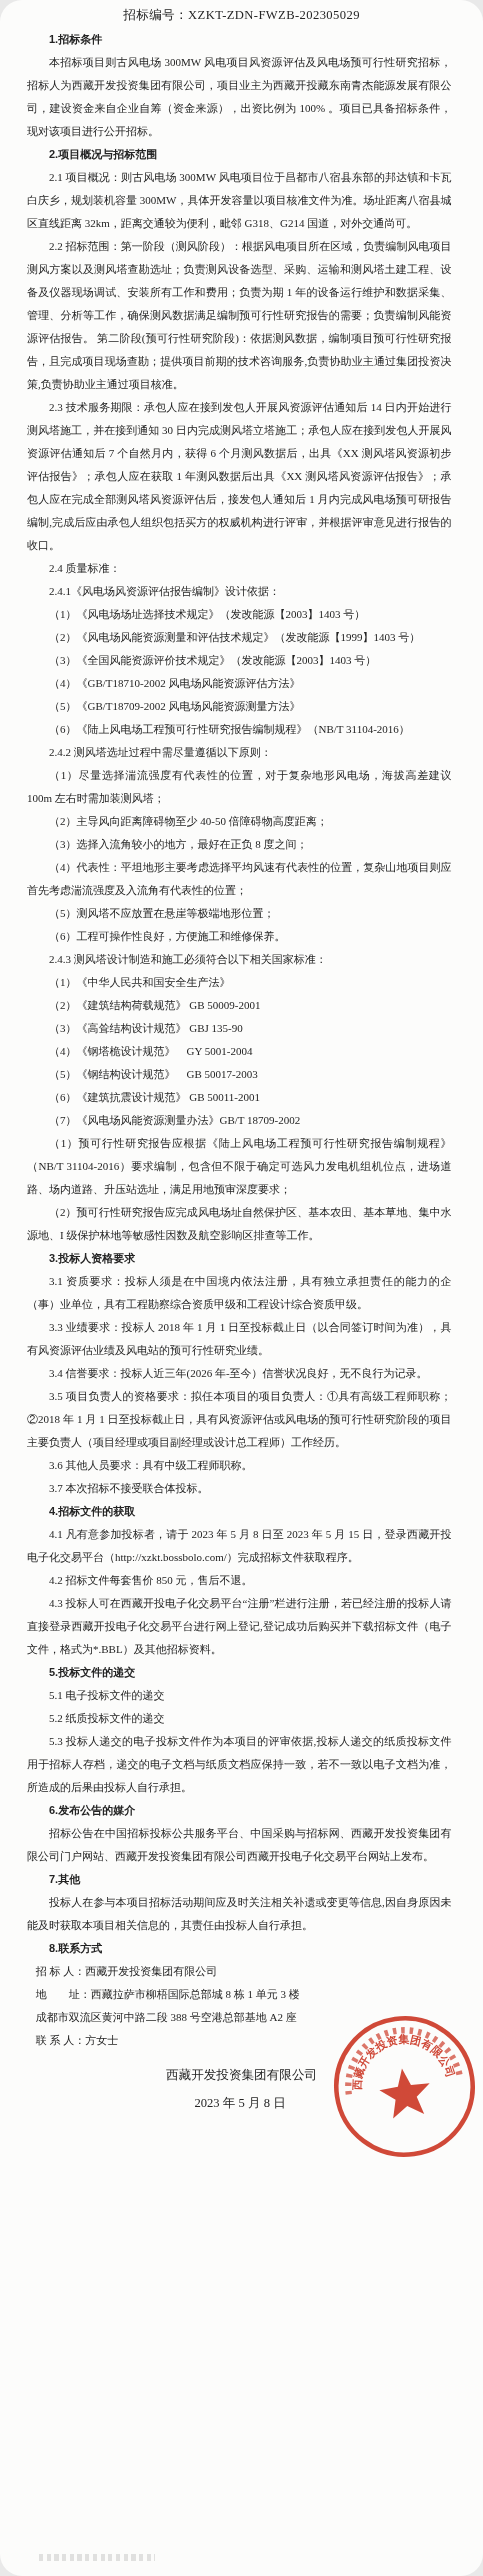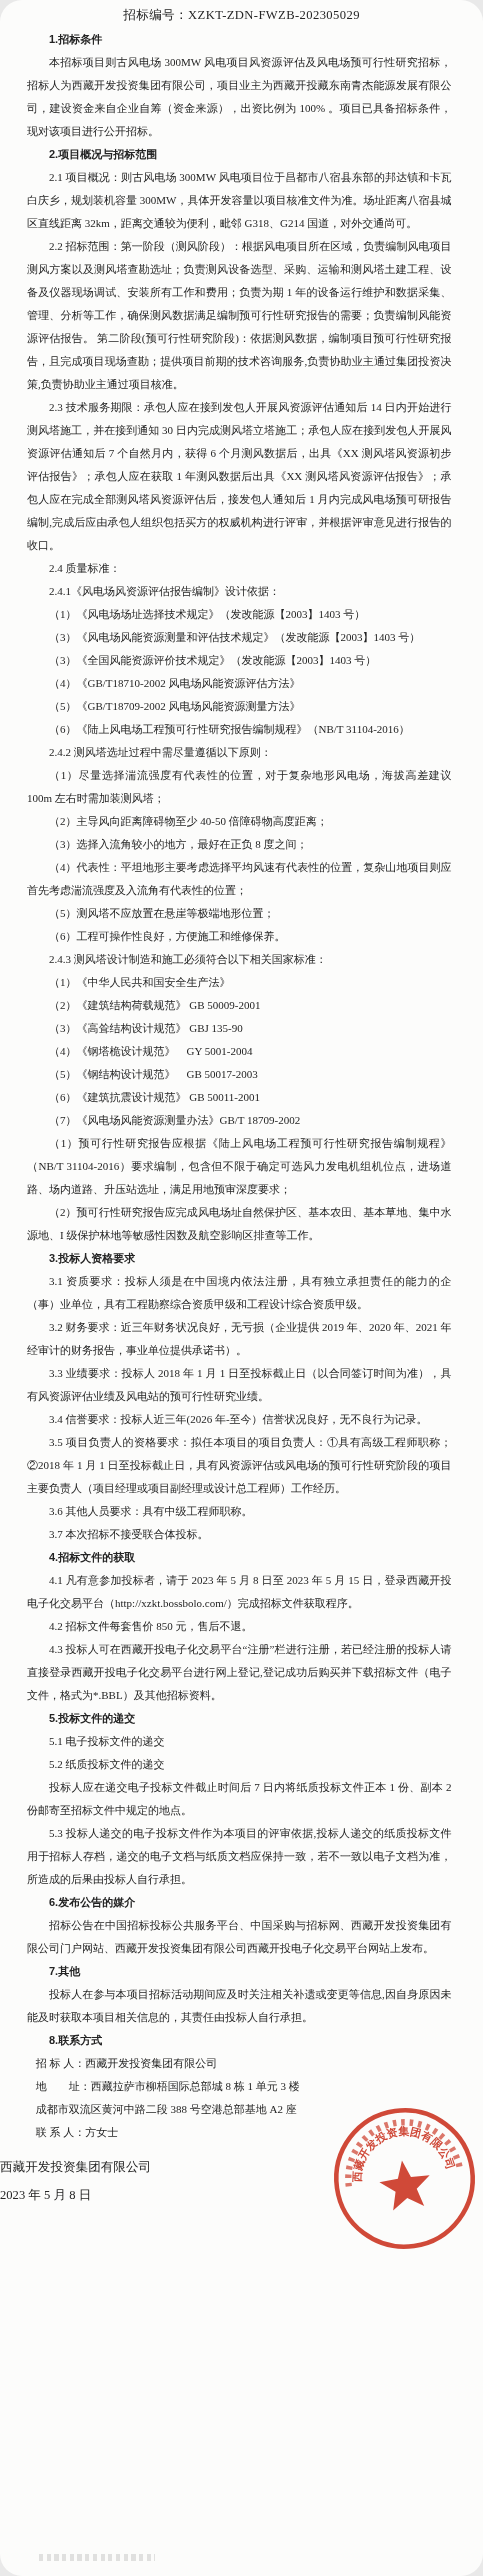--- a/index.html
+++ b/index.html
@@ -18,21 +18,21 @@
   }
   p.blk{margin:0;}
   p.heading{
     font-family:"Liberation Sans","DejaVu Sans",sans-serif;
     font-weight:bold;text-indent:2em;
   }
   p.para{text-indent:2em;}
   p.contact{text-indent:.8em;font-family:Liberation Serif, serif;}
   .footer{
     position:relative;margin-top:9.8px;
-    text-align:left;font-size:12.6px;line-height:28px;
+    text-align:center;font-size:12.6px;line-height:28px;
   }
   .sig-date{padding-right:2.8px;}
   .seal{
     position:absolute;right:4.2px;top:-49px;width:149px;height:149px;
     mix-blend-mode:multiply;opacity:.92;pointer-events:none;
   }
   .seal text{
     font-family:"Liberation Sans","DejaVu Sans",sans-serif;font-weight:bold;
   }
   .artifact{
@@ -51,21 +51,21 @@
   <div class="doc-body">
       <p class="blk heading">1.招标条件</p>
       <p class="blk para">本招标项目则古风电场 300MW 风电项目风资源评估及风电场预可行性研究招标，招标人为西藏开发投资集团有限公司，项目业主为西藏开投藏东南青杰能源发展有限公司，建设资金来自企业自筹（资金来源），出资比例为 100% 。项目已具备招标条件，现对该项目进行公开招标。</p>
       <p class="blk heading">2.项目概况与招标范围</p>
       <p class="blk para">2.1 项目概况：则古风电场 300MW 风电项目位于昌都市八宿县东部的邦达镇和卡瓦白庆乡，规划装机容量 300MW，具体开发容量以项目核准文件为准。场址距离八宿县城区直线距离 32km，距离交通较为便利，毗邻 G318、G214 国道，对外交通尚可。</p>
       <p class="blk para">2.2 招标范围：第一阶段（测风阶段）：根据风电项目所在区域，负责编制风电项目测风方案以及测风塔查勘选址；负责测风设备选型、采购、运输和测风塔土建工程、设备及仪器现场调试、安装所有工作和费用；负责为期 1 年的设备运行维护和数据采集、管理、分析等工作，确保测风数据满足编制预可行性研究报告的需要；负责编制风能资源评估报告。 第二阶段(预可行性研究阶段)：依据测风数据，编制项目预可行性研究报告，且完成项目现场查勘；提供项目前期的技术咨询服务,负责协助业主通过集团投资决策,负责协助业主通过项目核准。</p>
       <p class="blk para">2.3 技术服务期限：承包人应在接到发包人开展风资源评估通知后 14 日内开始进行测风塔施工，并在接到通知 30 日内完成测风塔立塔施工；承包人应在接到发包人开展风资源评估通知后 7 个自然月内，获得 6 个月测风数据后，出具《XX 测风塔风资源初步评估报告》；承包人应在获取 1 年测风数据后出具《XX 测风塔风资源评估报告》；承包人应在完成全部测风塔风资源评估后，接发包人通知后 1 月内完成风电场预可研报告编制,完成后应由承包人组织包括买方的权威机构进行评审，并根据评审意见进行报告的收口。</p>
       <p class="blk para">2.4 质量标准：</p>
       <p class="blk para">2.4.1《风电场风资源评估报告编制》设计依据：</p>
       <p class="blk para">（1）《风电场场址选择技术规定》（发改能源【2003】1403 号）</p>
-      <p class="blk para">（3）《风电场风能资源测量和评估技术规定》（发改能源【2003】1403 号）</p>
+      <p class="blk para">（2）《风电场风能资源测量和评估技术规定》（发改能源【1999】1403 号）</p>
       <p class="blk para">（3）《全国风能资源评价技术规定》（发改能源【2003】1403 号）</p>
       <p class="blk para">（4）《GB/T18710-2002 风电场风能资源评估方法》</p>
       <p class="blk para">（5）《GB/T18709-2002 风电场风能资源测量方法》</p>
       <p class="blk para">（6）《陆上风电场工程预可行性研究报告编制规程》（NB/T 31104-2016）</p>
       <p class="blk para">2.4.2 测风塔选址过程中需尽量遵循以下原则：</p>
       <p class="blk para">（1）尽量选择湍流强度有代表性的位置，对于复杂地形风电场，海拔高差建议 100m 左右时需加装测风塔；</p>
       <p class="blk para">（2）主导风向距离障碍物至少 40-50 倍障碍物高度距离；</p>
       <p class="blk para">（3）选择入流角较小的地方，最好在正负 8 度之间；</p>
       <p class="blk para">（4）代表性：平坦地形主要考虑选择平均风速有代表性的位置，复杂山地项目则应首先考虑湍流强度及入流角有代表性的位置；</p>
       <p class="blk para">（5）测风塔不应放置在悬崖等极端地形位置；</p>
@@ -75,34 +75,32 @@
       <p class="blk para">（2）《建筑结构荷载规范》 GB 50009-2001</p>
       <p class="blk para">（3）《高耸结构设计规范》 GBJ 135-90</p>
       <p class="blk para">（4）《钢塔桅设计规范》　GY 5001-2004</p>
       <p class="blk para">（5）《钢结构设计规范》　GB 50017-2003</p>
       <p class="blk para">（6）《建筑抗震设计规范》 GB 50011-2001</p>
       <p class="blk para">（7）《风电场风能资源测量办法》GB/T 18709-2002</p>
       <p class="blk para">（1）预可行性研究报告应根据《陆上风电场工程预可行性研究报告编制规程》（NB/T 31104-2016）要求编制，包含但不限于确定可选风力发电机组机位点，进场道路、场内道路、升压站选址，满足用地预审深度要求；</p>
       <p class="blk para">（2）预可行性研究报告应完成风电场址自然保护区、基本农田、基本草地、集中水源地、I 级保护林地等敏感性因数及航空影响区排查等工作。</p>
       <p class="blk heading">3.投标人资格要求</p>
       <p class="blk para">3.1 资质要求：投标人须是在中国境内依法注册，具有独立承担责任的能力的企（事）业单位，具有工程勘察综合资质甲级和工程设计综合资质甲级。</p>
-      <p class="blk para">3.2 财务要求：近三年财务状况良好，无亏损（企业提供 2019 年、2020 年、2021 年经审计的财务报告，事业单位提供承诺书）。</p>
       <p class="blk para">3.3 业绩要求：投标人 2018 年 1 月 1 日至投标截止日（以合同签订时间为准），具有风资源评估业绩及风电站的预可行性研究业绩。</p>
       <p class="blk para">3.4 信誉要求：投标人近三年(2026 年-至今）信誉状况良好，无不良行为记录。</p>
       <p class="blk para">3.5 项目负责人的资格要求：拟任本项目的项目负责人：①具有高级工程师职称；②2018 年 1 月 1 日至投标截止日，具有风资源评估或风电场的预可行性研究阶段的项目主要负责人（项目经理或项目副经理或设计总工程师）工作经历。</p>
       <p class="blk para">3.6 其他人员要求：具有中级工程师职称。</p>
       <p class="blk para">3.7 本次招标不接受联合体投标。</p>
       <p class="blk heading">4.招标文件的获取</p>
       <p class="blk para">4.1 凡有意参加投标者，请于 2023 年 5 月 8 日至 2023 年 5 月 15 日，登录西藏开投电子化交易平台（http://xzkt.bossbolo.com/）完成招标文件获取程序。</p>
       <p class="blk para">4.2 招标文件每套售价 850 元，售后不退。</p>
       <p class="blk para">4.3 投标人可在西藏开投电子化交易平台“注册”栏进行注册，若已经注册的投标人请直接登录西藏开投电子化交易平台进行网上登记,登记成功后购买并下载招标文件（电子文件，格式为*.BBL）及其他招标资料。</p>
       <p class="blk heading">5.投标文件的递交</p>
       <p class="blk para">5.1 电子投标文件的递交</p>
       <p class="blk para">5.2 纸质投标文件的递交</p>
-      <p class="blk para">投标人应在递交电子投标文件截止时间后 7 日内将纸质投标文件正本 1 份、副本 2 份邮寄至招标文件中规定的地点。</p>
       <p class="blk para">5.3 投标人递交的电子投标文件作为本项目的评审依据,投标人递交的纸质投标文件用于招标人存档，递交的电子文档与纸质文档应保持一致，若不一致以电子文档为准，所造成的后果由投标人自行承担。</p>
       <p class="blk heading">6.发布公告的媒介</p>
       <p class="blk para">招标公告在中国招标投标公共服务平台、中国采购与招标网、西藏开发投资集团有限公司门户网站、西藏开发投资集团有限公司西藏开投电子化交易平台网站上发布。</p>
       <p class="blk heading">7.其他</p>
       <p class="blk para">投标人在参与本项目招标活动期间应及时关注相关补遗或变更等信息,因自身原因未能及时获取本项目相关信息的，其责任由投标人自行承担。</p>
       <p class="blk heading">8.联系方式</p>
       <p class="blk contact">招 标 人：西藏开发投资集团有限公司</p>
       <p class="blk contact">地　　址：西藏拉萨市柳梧国际总部城 8 栋 1 单元 3 楼</p>
       <p class="blk contact">成都市双流区黄河中路二段 388 号空港总部基地 A2 座</p>
       <p class="blk contact">联 系 人：方女士</p>

